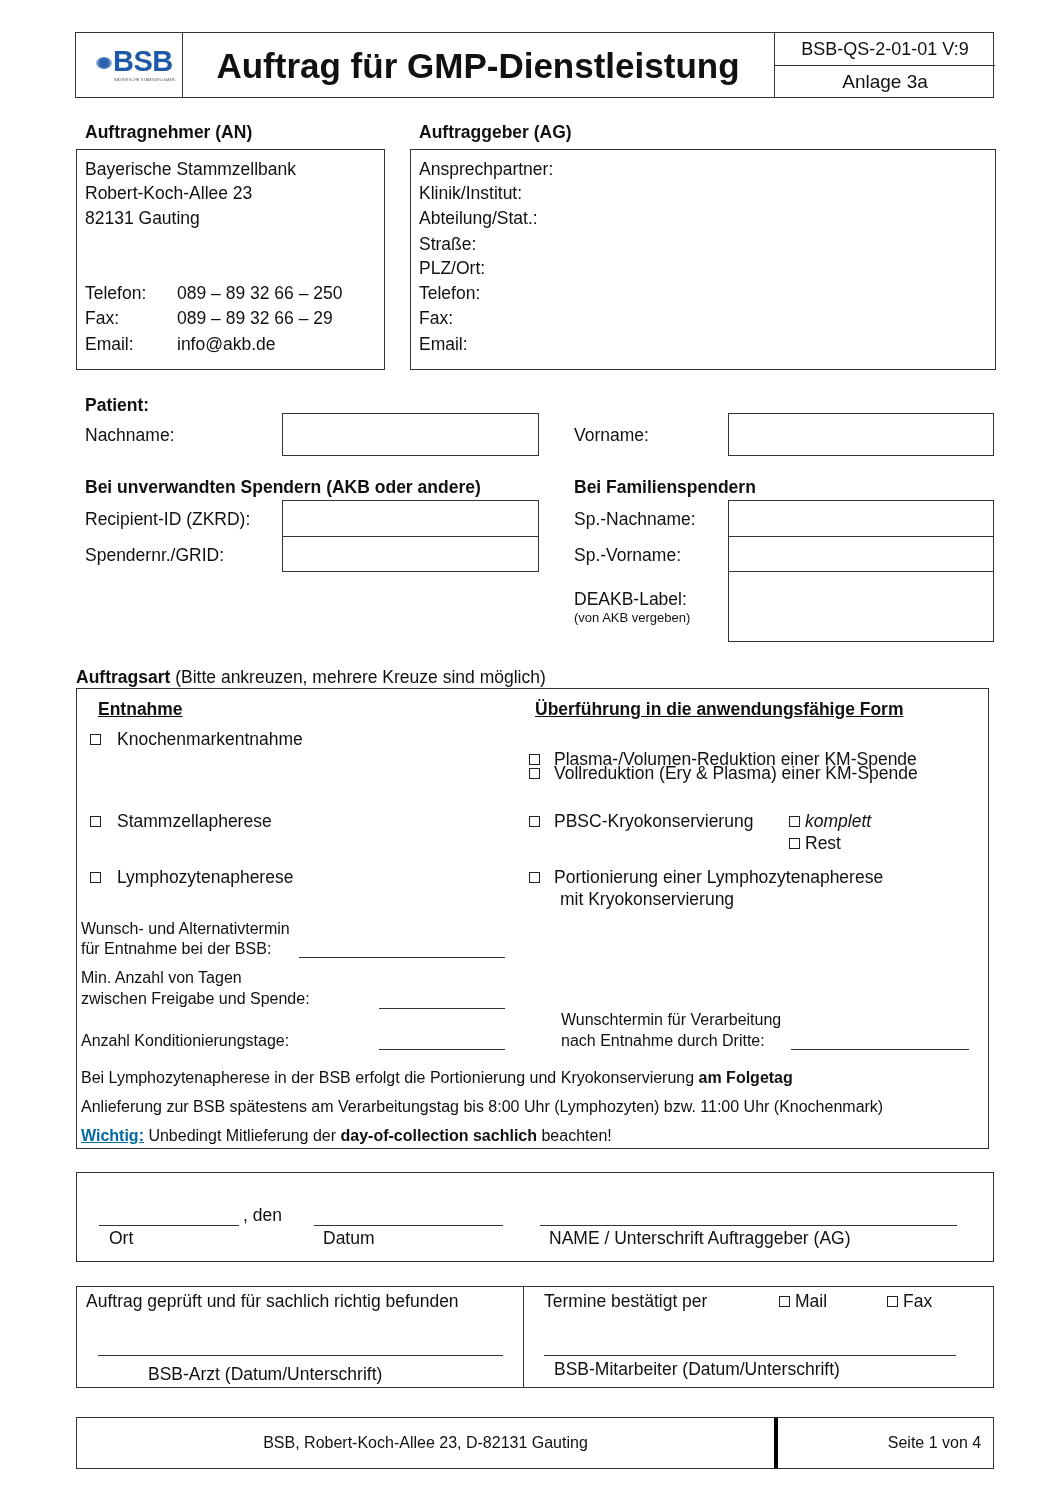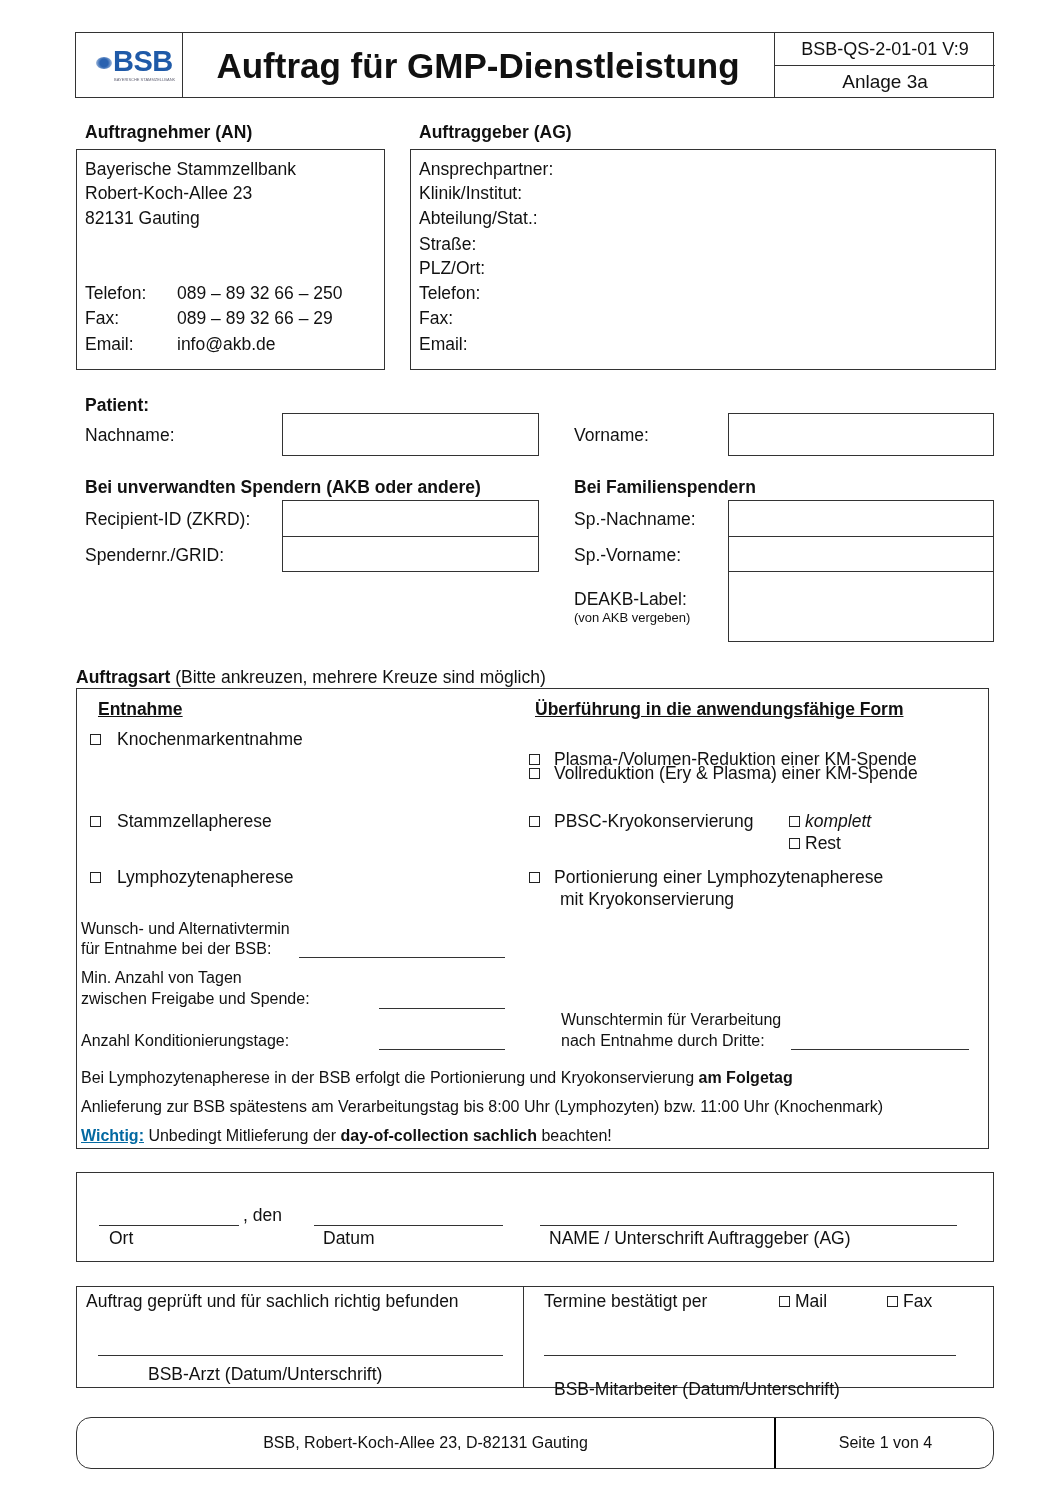--- a/index.html
+++ b/index.html
@@ -156,19 +156,19 @@
   <div class="t" style="left:31px;top:76px;margin-left:40px;">BSB-Arzt (Datum/Unterschrift)</div>
 
   <div class="t" style="left:467px;top:3px;">Termine bestätigt per</div>
   <div class="t" style="left:702px;top:3px;">
     <span class="cb" style="margin-right:5px;"></span><span>Mail</span>
   </div>
   <div class="t" style="left:810px;top:3px;">
     <span class="cb" style="margin-right:5px;"></span><span>Fax</span>
   </div>
   <div class="line" style="left:467px;top:68px;width:412px;"></div>
-  <div class="t" style="left:477px;top:71px;margin-top:20px;">BSB-Mitarbeiter (Datum/Unterschrift)</div>
+  <div class="t" style="left:477px;top:71px;">BSB-Mitarbeiter (Datum/Unterschrift)</div>
 </div>
 
-<div class="box" style="left:76px;top:1417px;width:918px;height:52px;border-radius:15px;">
+<div class="box" style="left:76px;top:1417px;width:918px;height:52px;">
   <div class="abs" style="left:0;top:0;width:697px;height:50px;line-height:50px;text-align:center;font-size:16px;">BSB, Robert-Koch-Allee 23, D-82131 Gauting</div>
-  <div class="abs" style="left:697px;top:0;width:219px;height:50px;line-height:50px;text-align:center;font-size:16px;border-left:2px solid #000000;">Seite 1 von 4</div>
+  <div class="abs" style="left:697px;top:0;width:219px;height:50px;line-height:50px;text-align:center;font-size:16px;border-left:4px solid #000000;padding-left:47px;">Seite 1 von 4</div>
 </div>
 
 </body></html>

